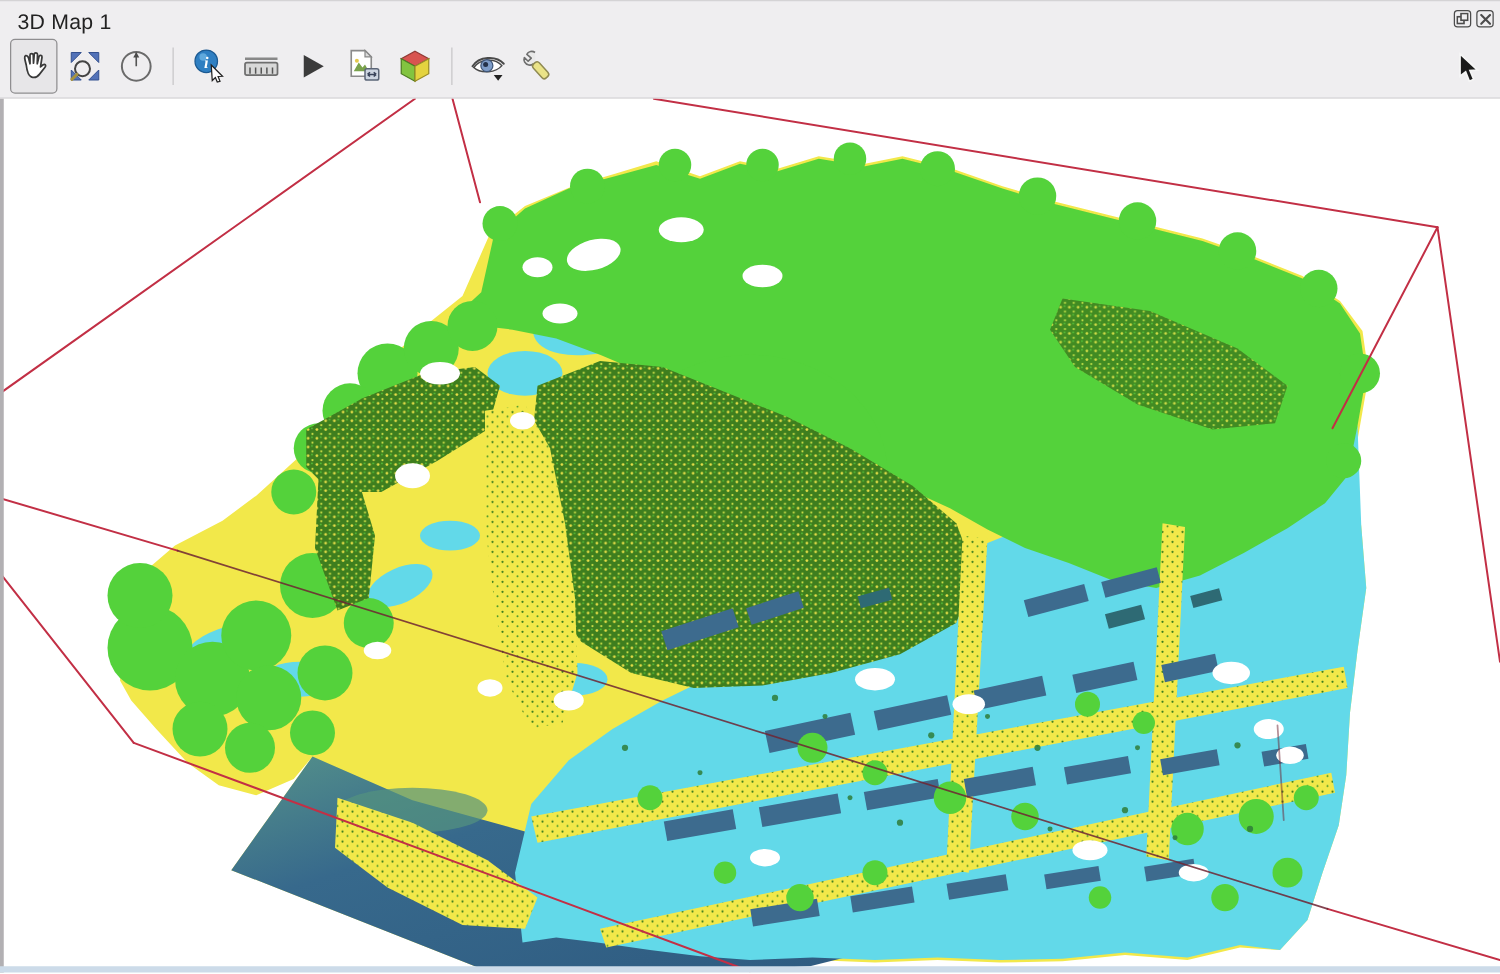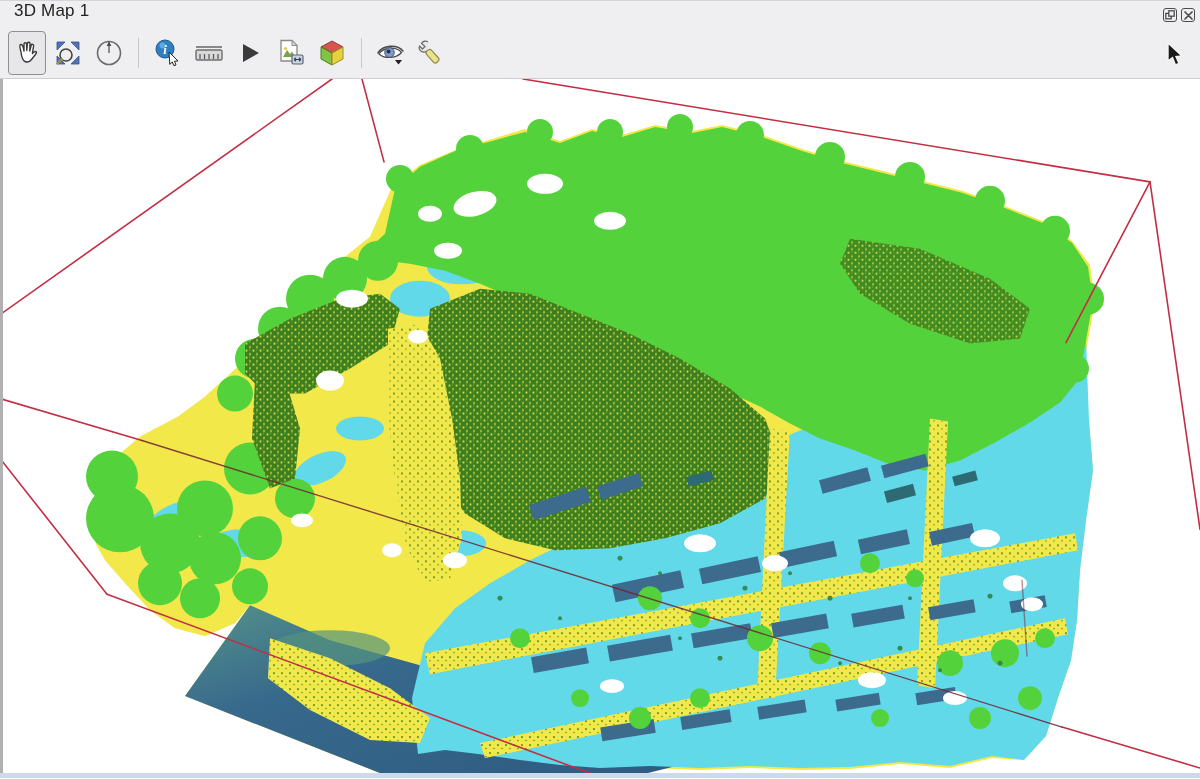--- a/index.html
+++ b/index.html
@@ -2,21 +2,21 @@
 <html><head>
 <meta charset="utf-8">
 <style>
   * { box-sizing: border-box; margin: 0; padding: 0; }
   html, body { width: 1200px; height: 779px; overflow: hidden; }
   body { font-family: "Liberation Sans", sans-serif; background: #ffffff; position: relative; }
 
   
   .titlebar {
     height: 28px; background: #efeef0; border-top: 1px solid #d4d3d5;
-    display: flex; align-items: flex-start; padding-left: 14px; position: relative;
+    display: flex; align-items: flex-end; padding-left: 14px; position: relative;
   }
   .title { font-size: 17px; color: #222; letter-spacing: .2px; }
   .win-controls { position: absolute; right: 5px; top: 7px; display: flex; gap: 4px; }
   .win-btn {
     width: 14px; height: 14px; border: 1.6px solid #4c4c4c; border-radius: 3px;
     background: #efeef0; display: flex; align-items: center; justify-content: center; cursor: default;
   }
 
   
   .toolbar {

